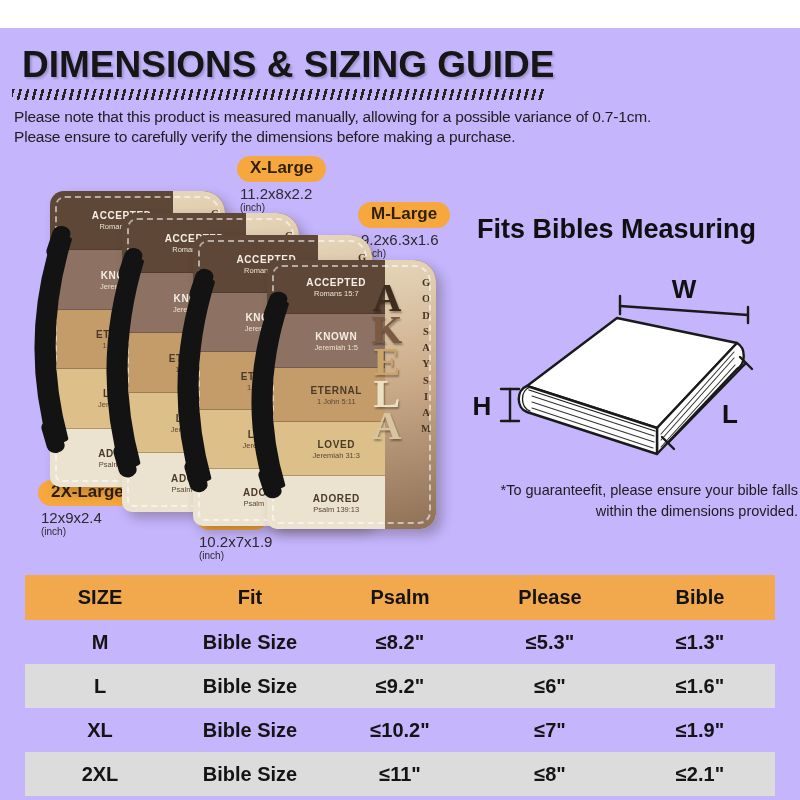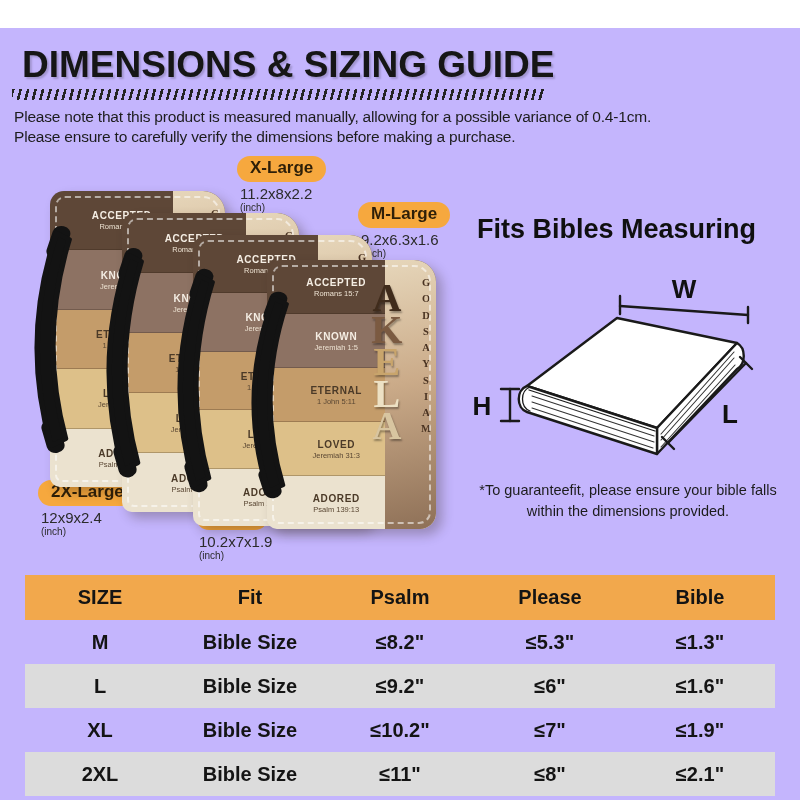--- a/index.html
+++ b/index.html
@@ -54,39 +54,39 @@
               font-family:"Liberation Serif",serif;font-weight:700;font-size:40px;line-height:0.8;
               text-shadow:1px 2px 2px rgba(0,0,0,0.35);}
   .name-stack span{display:block;}
   .handle{position:absolute;left:-24px;top:11%;width:54px;height:78%;z-index:7;}
 
   
   .fits-heading{position:absolute;left:477px;top:186px;font-size:27px;font-weight:700;
                 color:#101010;white-space:nowrap;}
   #book-svg{position:absolute;left:462px;top:240px;width:330px;height:215px;}
   #book-svg text{font-family:"Liberation Sans",sans-serif;font-weight:700;font-size:26px;fill:#111;}
-  .fit-note{position:absolute;left:458px;top:452px;width:340px;text-align:center;
+  .fit-note{position:absolute;left:458px;top:452px;width:340px;text-align:right;
             font-size:14.5px;line-height:21px;color:#1c1c1c;}
 
   
   #size-table{position:absolute;left:25px;top:547px;width:750px;}
   .trow{display:grid;grid-template-columns:repeat(5,1fr);align-items:center;height:44px;
         text-align:center;font-weight:700;font-size:20px;color:#141414;}
   .trow.head{height:45px;background:#F2A84C;font-size:20px;}
   .trow.gray{background:#DCDCDC;}
 </style>
 </head>
 <body>
 
 <div id="canvas">
 
   <div class="title">DIMENSIONS &amp; SIZING GUIDE</div>
   <div class="hatch"></div>
   <div class="note">
-    <div>Please note that this product is measured manually, allowing for a possible variance of 0.4-1cm.</div>
+    <div>Please note that this product is measured manually, allowing for a possible variance of 0.7-1cm.</div>
     <div>Please ensure to carefully verify the dimensions before making a purchase.</div>
   </div>
 
   <div id="covers">
       <div class="cover" style="left: 50px; top: 163px; width: 175px; height: 296px; z-index: 1;">
         <svg class="handle" viewBox="0 0 60 300" preserveAspectRatio="none">
           <g fill="#131313">
             <rect x="26" y="2" width="20" height="44" rx="10" transform="rotate(16 36 24)"></rect>
             <rect x="20" y="254" width="20" height="44" rx="10" transform="rotate(-14 30 276)"></rect>
             <path d="M34,12 Q-6,150 28,288 L44,279 Q14,150 48,20 Z" stroke="#131313" stroke-width="6" stroke-linejoin="round"></path>

